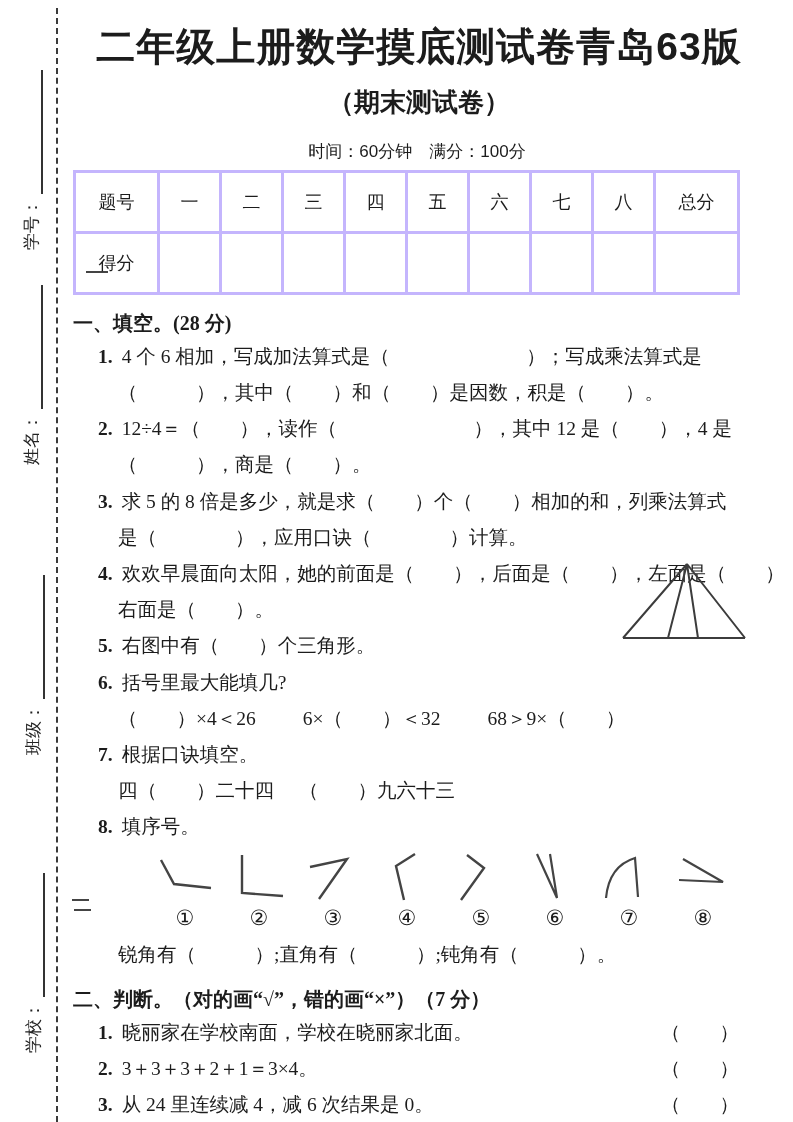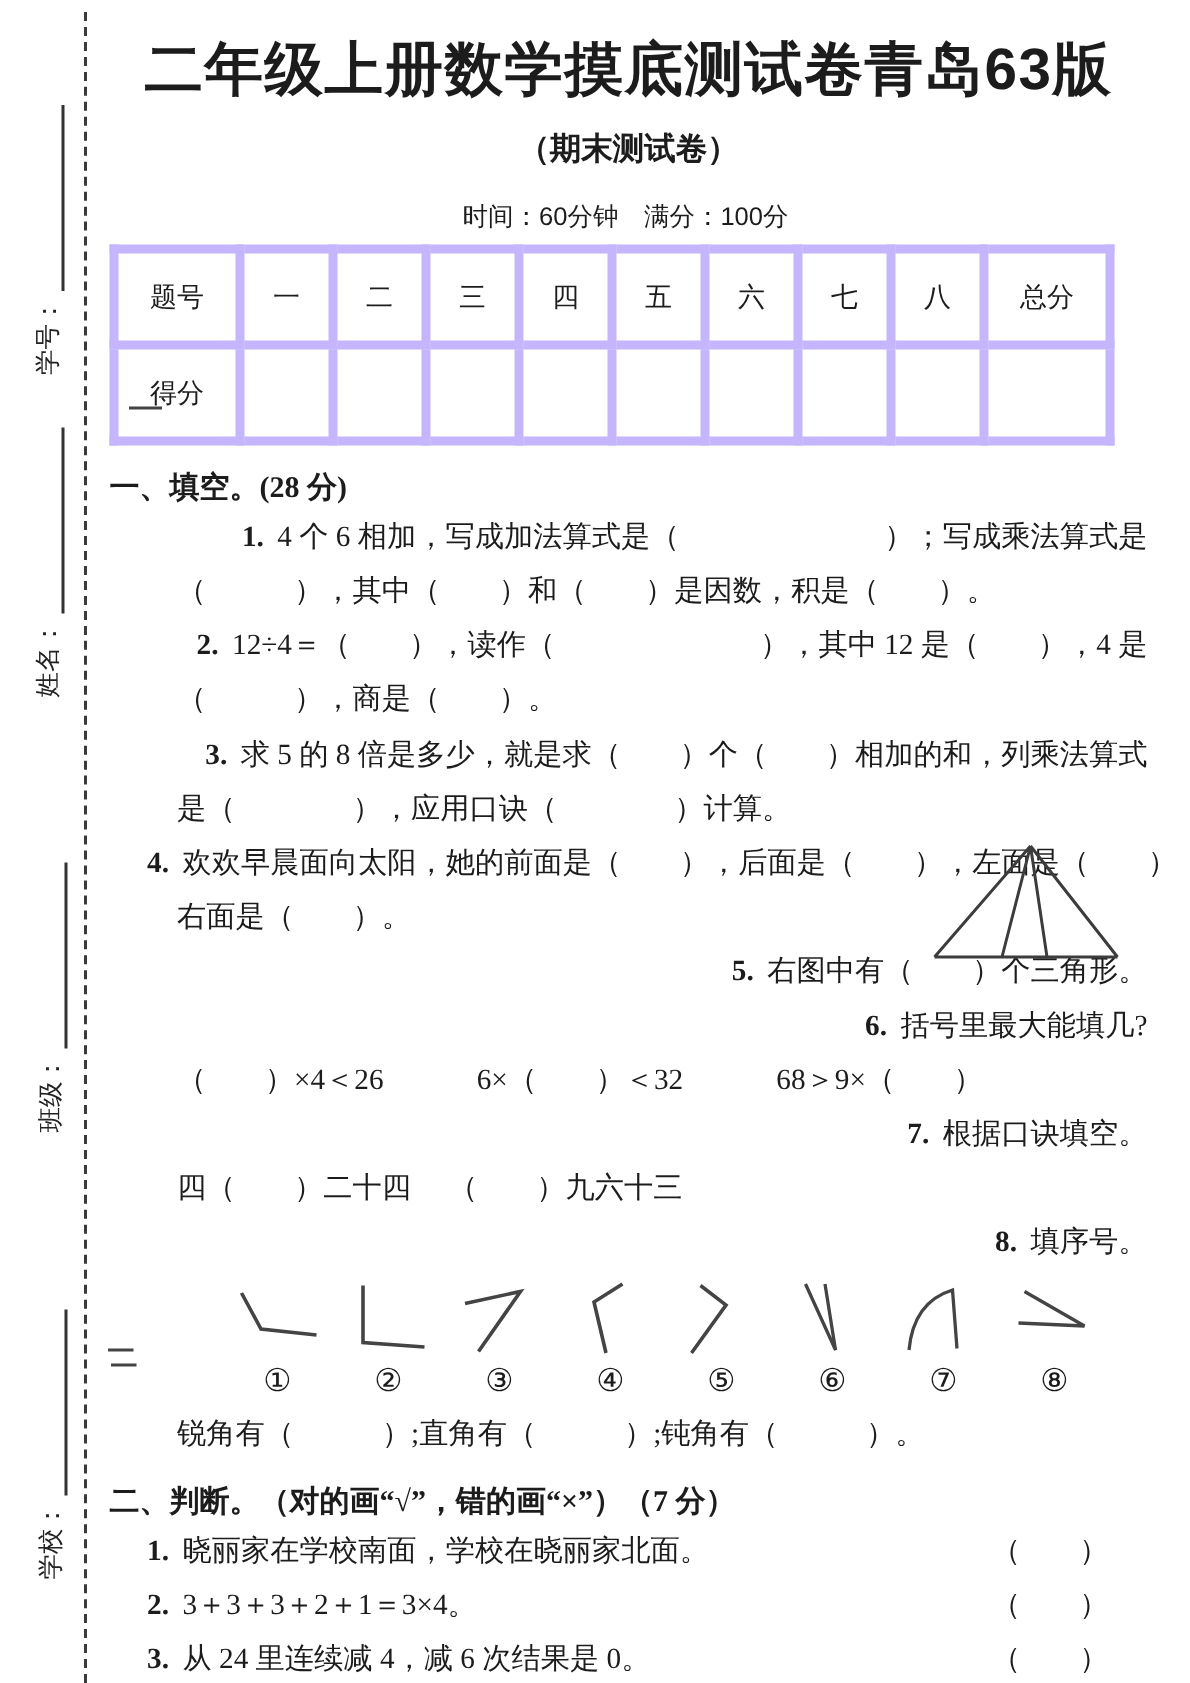--- a/index.html
+++ b/index.html
@@ -23,45 +23,45 @@
   }
   .student-field .write-line { flex:1; border-bottom:2px solid #333; height:12px; }
   .fold-mark { position:absolute; border-top:2px solid #444; }
   
   .content { position:absolute; left:73px; top:24px; width:692px; }
   .title {
     text-align:center; font-size:39px; font-weight:bold; letter-spacing:1px;
     font-family:"Liberation Sans","DejaVu Sans",sans-serif; line-height:1.2;
   }
   .subtitle {
-    text-align:center; font-size:21px; font-weight:bold; margin-top:14px;
+    text-align:center; font-size:26px; font-weight:bold; margin-top:14px;
     font-family:Liberation Serif, serif;
   }
   .meta {
     text-align:center; font-size:17px; margin-top:20px; padding-right:4px;
     font-family:"Liberation Sans","DejaVu Sans",sans-serif;
   }
   table.score {
     border-collapse:collapse; margin-top:7px; width:667px; table-layout:fixed;
     font-size:18px;
   }
   table.score td {
-    border:6px solid #c4b5fd; text-align:center; padding:17px;
+    border:3px solid #c4b5fd; text-align:center; padding:17px;
   }
   table.score tr.hdr td { height:36px; }
   table.score tr.score-row td { height:45px;border-radius:22px; }
   td.c-wide { width:84px; }
   td.c-mid  { width:62px; }
   .sec-heading { font-size:20px; font-weight:bold; margin-top:12px; line-height:32px; }
   .ql { font-size:19.5px; line-height:36.2px; white-space:nowrap; }
-  .q1st { padding-left:25px;text-align:right; }
+  .q1st { padding-left:25px; }
   .qcont { padding-left:45px; }
   .qno { font-weight:bold; font-family:"Liberation Serif",serif; margin-right:9px; }
   .inline-items { display:flex; }
-  .gap60 { gap:62px; }
+  .gap60 { gap:47px; }
   .gap24 { gap:25px; }
   
   .fig-row {
     display:flex; justify-content:space-between;
     padding-left:84px; padding-right:34px; margin-top:6px;
   }
   .fig-col { width:56px; text-align:center; }
   .fig-col svg { display:block; margin:0 auto; }
   .fig-num { font-size:21px; margin-top:4px; }
   .triangle-figure { position:absolute; left:615px; top:556px; }

